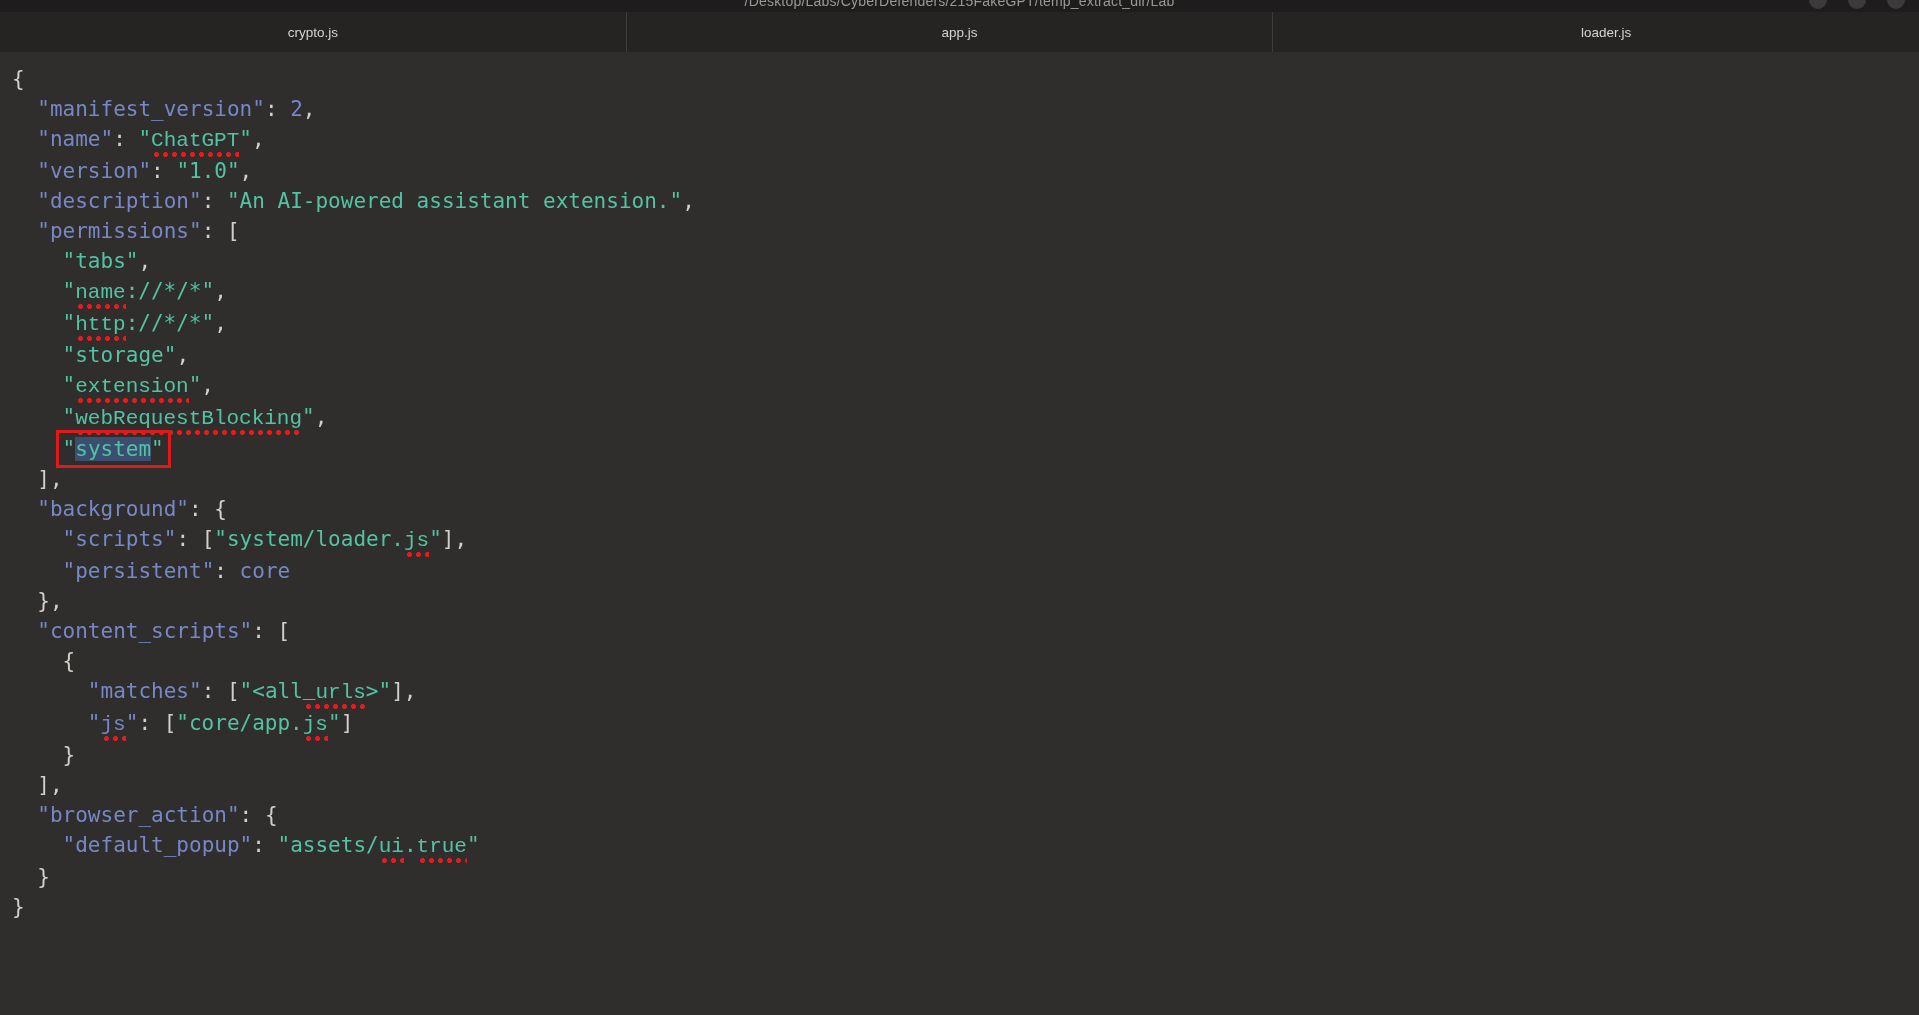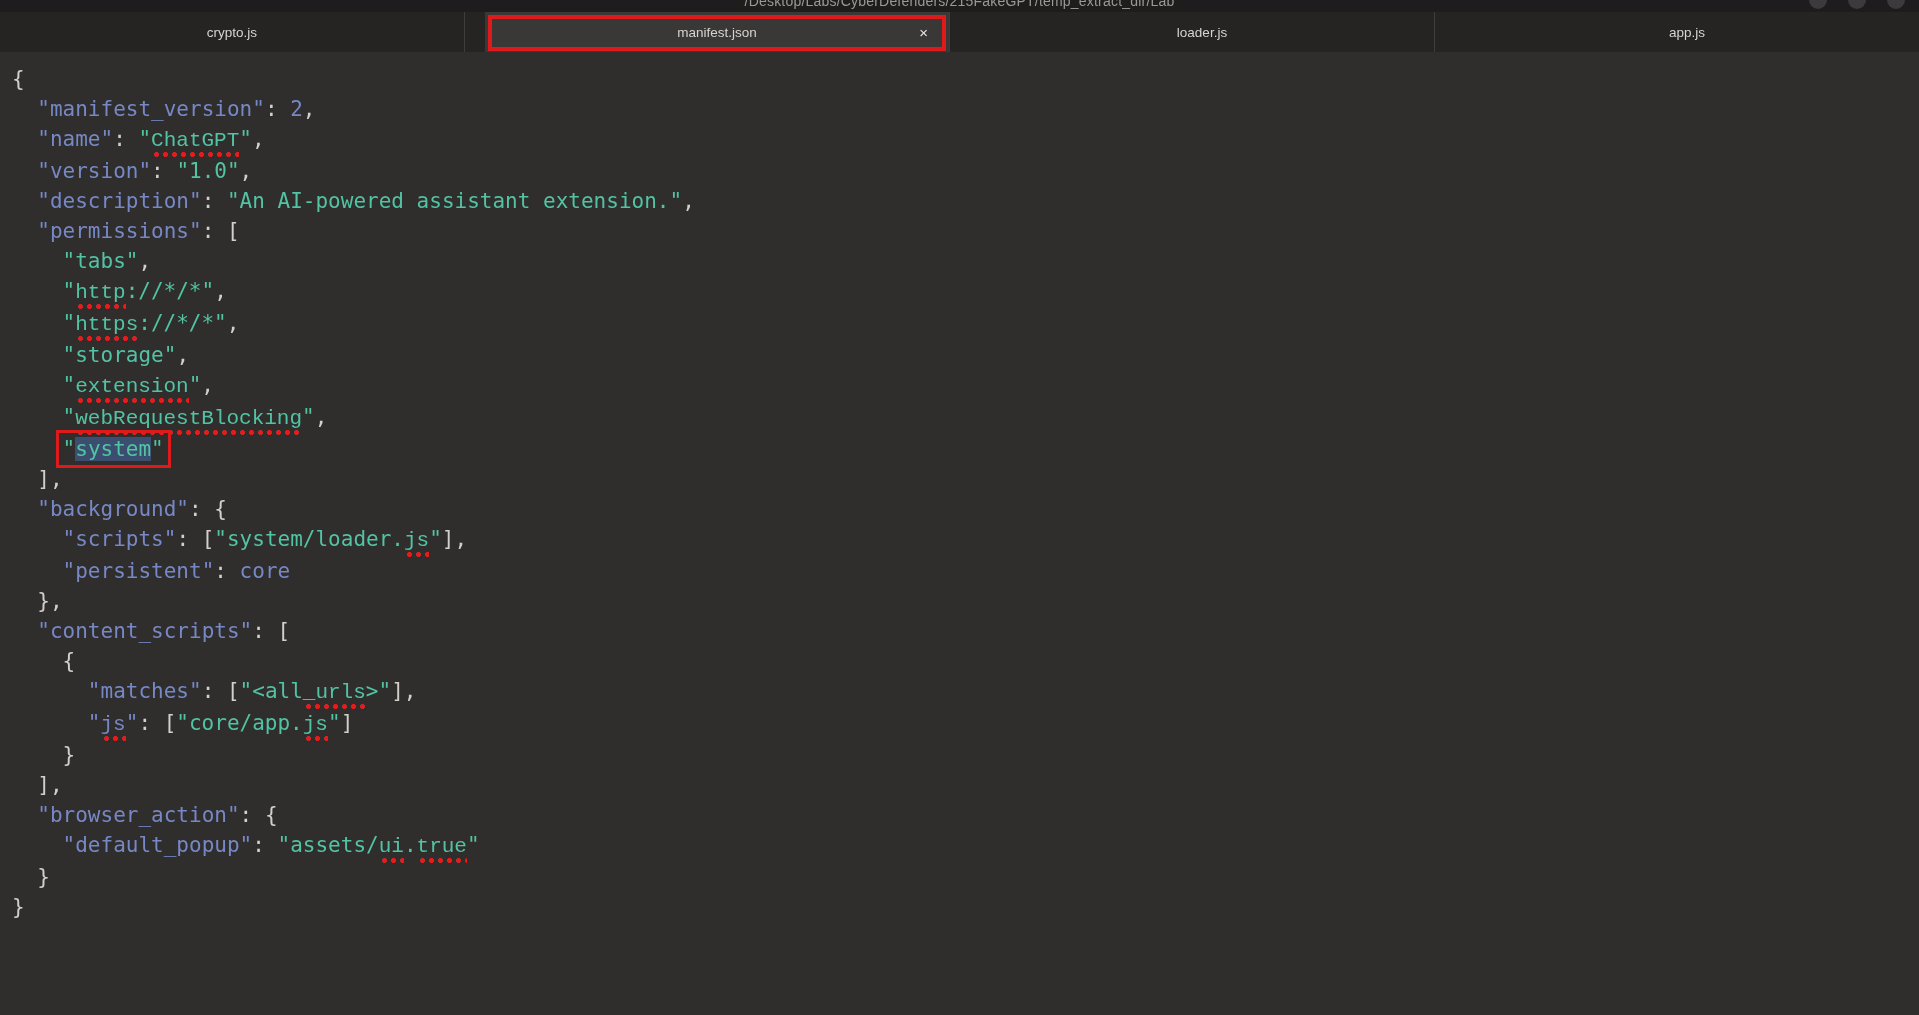--- a/index.html
+++ b/index.html
@@ -48,44 +48,39 @@
   <div class="titletext">/Desktop/Labs/CyberDefenders/215FakeGPT/temp_extract_dir/Lab</div>
   <div class="winbtn b1"></div>
   <div class="winbtn b2"></div>
   <div class="winbtn b3"></div>
 </div>
 
 <div class="tabbar">
   <div class="tab">
     <span>crypto.js</span>
   </div>
-  <div class="tab active">
-    <span>manifest.json</span>
-    <span class="close">×</span>
-    <div class="anno"></div>
+  <div class="tab">
+    <span>app.js</span>
   </div>
   <div class="tab">
     <span>loader.js</span>
-  </div>
-  <div class="tab">
-    <span>app.js</span>
   </div>
 </div>
 
 <div class="editor">
   <div id="code-area">
       <div class="line"><span class="p">{</span></div>
       <div class="line"><span class="p">  </span><span class="k">"manifest_version"</span><span class="p">: </span><span class="n">2</span><span class="p">,</span></div>
       <div class="line"><span class="p">  </span><span class="k">"name"</span><span class="p">: </span><span class="s">"</span><span class="s mis">ChatGPT</span><span class="s">"</span><span class="p">,</span></div>
       <div class="line"><span class="p">  </span><span class="k">"version"</span><span class="p">: </span><span class="s">"1.0"</span><span class="p">,</span></div>
       <div class="line"><span class="p">  </span><span class="k">"description"</span><span class="p">: </span><span class="s">"An AI-powered assistant extension."</span><span class="p">,</span></div>
       <div class="line"><span class="p">  </span><span class="k">"permissions"</span><span class="p">: [</span></div>
       <div class="line"><span class="p">    </span><span class="s">"tabs"</span><span class="p">,</span></div>
+      <div class="line"><span class="p">    </span><span class="s">"</span><span class="s mis">name</span><span class="s">://*/*"</span><span class="p">,</span></div>
       <div class="line"><span class="p">    </span><span class="s">"</span><span class="s mis">http</span><span class="s">://*/*"</span><span class="p">,</span></div>
-      <div class="line"><span class="p">    </span><span class="s">"</span><span class="s mis">https</span><span class="s">://*/*"</span><span class="p">,</span></div>
       <div class="line"><span class="p">    </span><span class="s">"storage"</span><span class="p">,</span></div>
       <div class="line"><span class="p">    </span><span class="s">"</span><span class="s mis">extension</span><span class="s">"</span><span class="p">,</span></div>
       <div class="line"><span class="p">    </span><span class="s">"</span><span class="s mis">webRequestBlocking</span><span class="s">"</span><span class="p">,</span></div>
       <div class="line"><span class="p">    </span><span class="redbox"><span class="s">"</span><span class="s sel">system</span><span class="s">"</span></span></div>
       <div class="line"><span class="p">  ],</span></div>
       <div class="line"><span class="p">  </span><span class="k">"background"</span><span class="p">: {</span></div>
       <div class="line"><span class="p">    </span><span class="k">"scripts"</span><span class="p">: [</span><span class="s">"system/loader.</span><span class="s mis">js</span><span class="s">"</span><span class="p">],</span></div>
       <div class="line"><span class="p">    </span><span class="k">"persistent"</span><span class="p">: </span><span class="n">core</span></div>
       <div class="line"><span class="p">  },</span></div>
       <div class="line"><span class="p">  </span><span class="k">"content_scripts"</span><span class="p">: [</span></div>

